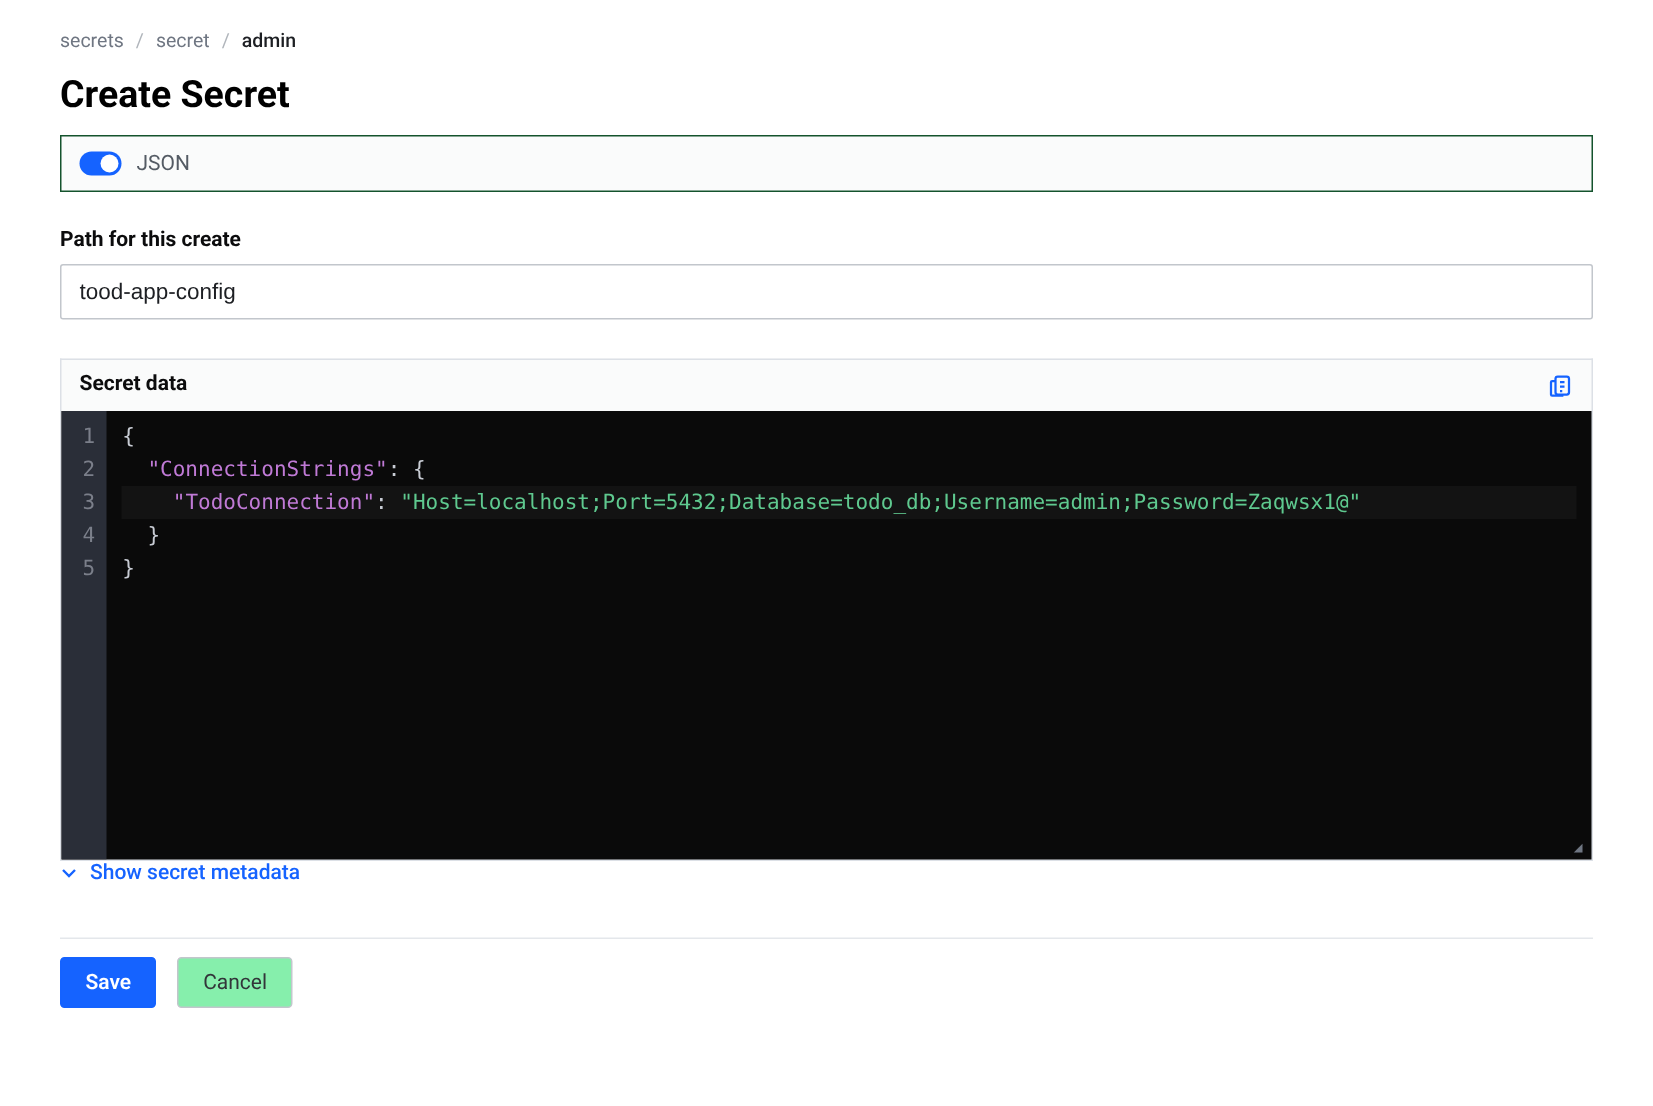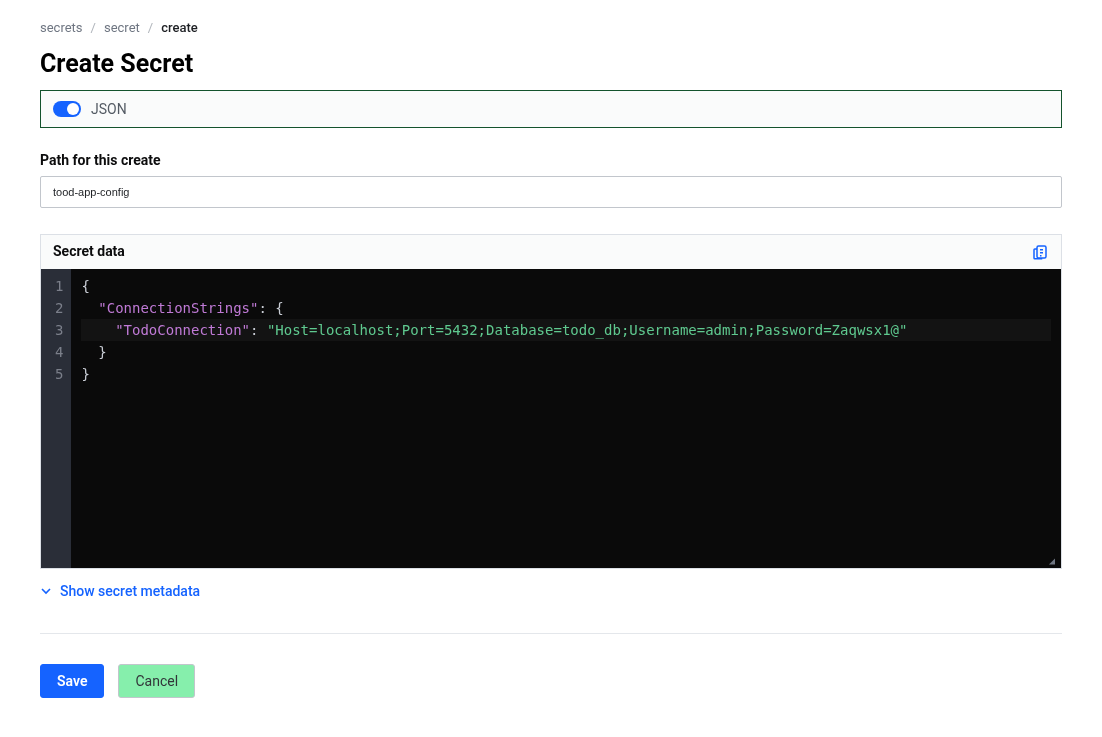--- a/index.html
+++ b/index.html
@@ -58,21 +58,21 @@
       font-size: 14px;
       color: #0c0c0d;
       margin-bottom: 8px;
       display: block;
     }
     .text-input {
       width: 100%;
       padding: 9px 12px;
       border: 1px solid #c2c6cc;
       border-radius: 2px;
-      font-size: 11px;
+      font-size: 15px;
       color: #1d1f23;
       background: #fff;
     }
     .field-group { margin-bottom: 26px; }
     .section-panel { }
     .section-header {
       display: flex;
       justify-content: space-between;
       align-items: flex-start;
       border: 1px solid #dce0e6;
@@ -123,33 +123,32 @@
       font-size: 10px;
       line-height: 1;
       pointer-events: none;
     }
     .disclosure {
       display: inline-flex;
       align-items: center;
       gap: 8px;
       color: #1563ff;
       font-weight: 500;
-      margin-top: 14px;
       cursor: pointer;
       font-size: 14px;
     }
     .chevron-down-icon {
       width: 12px; height: 12px;
       display: inline-flex;
       align-items: center;
       justify-content: center;
     }
     .actions {
       margin-top: 34px;
-      padding-top: 30px;
+      padding-top: 12px;
       border-top: 1px solid #e4e7eb;
       display: flex;
       gap: 14px;
     }
     .btn {
       padding: 8px 16px;
       border-radius: 3px;
       font-size: 14px;
       cursor: pointer;
       border: 1px solid transparent;
@@ -170,21 +169,21 @@
 </head>
 <body>
 
 
 
 <nav class="breadcrumb">
   <span>secrets</span>
   <span class="sep">/</span>
   <span>secret</span>
   <span class="sep">/</span>
-  <span class="current">create</span>
+  <span class="current">admin</span>
 </nav>
 
 <h1 class="page-title">Create Secret</h1>
 
 <div class="toggle-panel">
   <div class="toggle-track">
     <div class="toggle-thumb"></div>
   </div>
   <span class="toggle-label">JSON</span>
 </div>

